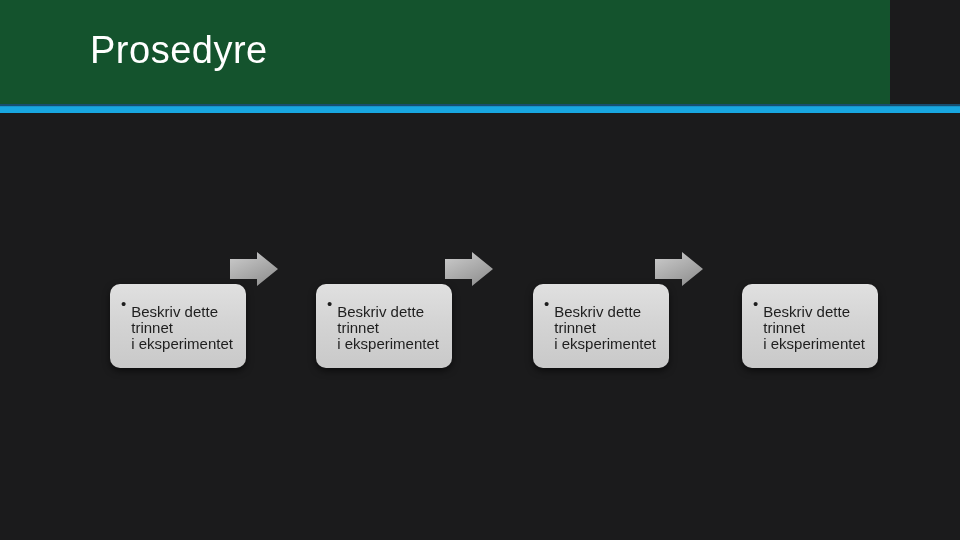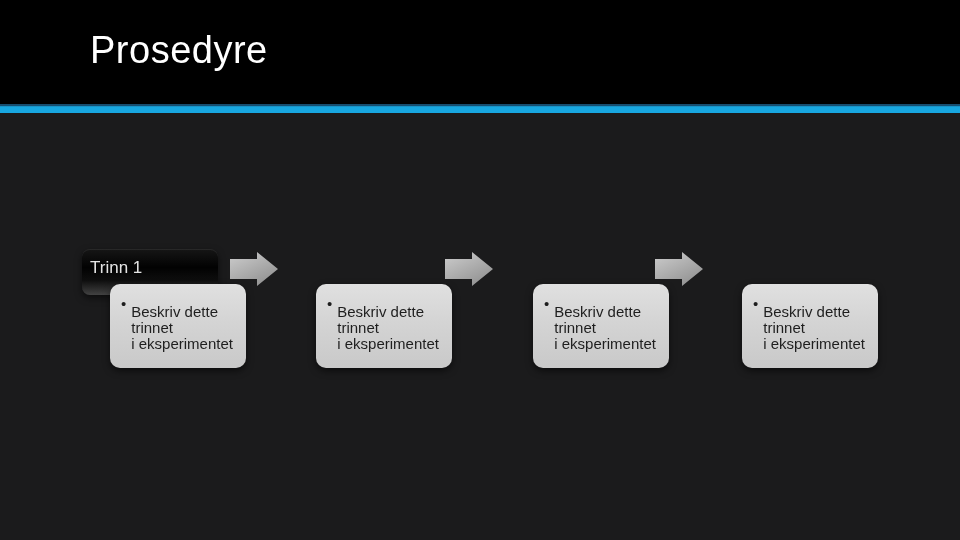--- a/index.html
+++ b/index.html
@@ -5,22 +5,22 @@
   html, body { margin: 0; padding: 0; }
   body {
     width: 960px; height: 540px; overflow: hidden;
     background: #1b1b1c;
     font-family: "Liberation Sans", "DejaVu Sans", sans-serif;
   }
   .slide { position: relative; width: 960px; height: 540px; background: #1b1b1c; }
 
   
   .top-band {
-    position: absolute; left: 0; top: 0; width: 960px; height: 104px;
-    background: #000000;
+    position: absolute; left: 0; top: 0; width: 890px; height: 104px;
+    background: #14532d;
   }
   .slide-title {
     position: absolute; left: 90px; top: 31px;
     margin: 0; font-size: 38px; font-weight: 400; line-height: 1.0;
     color: #ffffff; letter-spacing: 0.5px;
     white-space: nowrap;
   }
   
   .accent-line {
     position: absolute; left: 0; top: 104px; width: 960px; height: 9px;
@@ -85,23 +85,20 @@
       <linearGradient id="arrowGrad" x1="0" y1="0" x2="0.7" y2="1">
         <stop offset="0" stop-color="#cecece"></stop>
         <stop offset="1" stop-color="#929292"></stop>
       </linearGradient>
     </defs>
   </svg>
 
   <div class="process">
     <div class="steps">
   <div class="step">
-    <div class="step-header">
-      <span class="step-label">Trinn 1</span>
-    </div>
     <div class="step-body">
       <div class="bullet-row">
         <span class="bullet">•</span>
         <span class="lines">
                 <div class="line">Beskriv dette</div>
                 <div class="line">trinnet</div>
                 <div class="line">i eksperimentet</div>
               </span>
       </div>
     </div>

